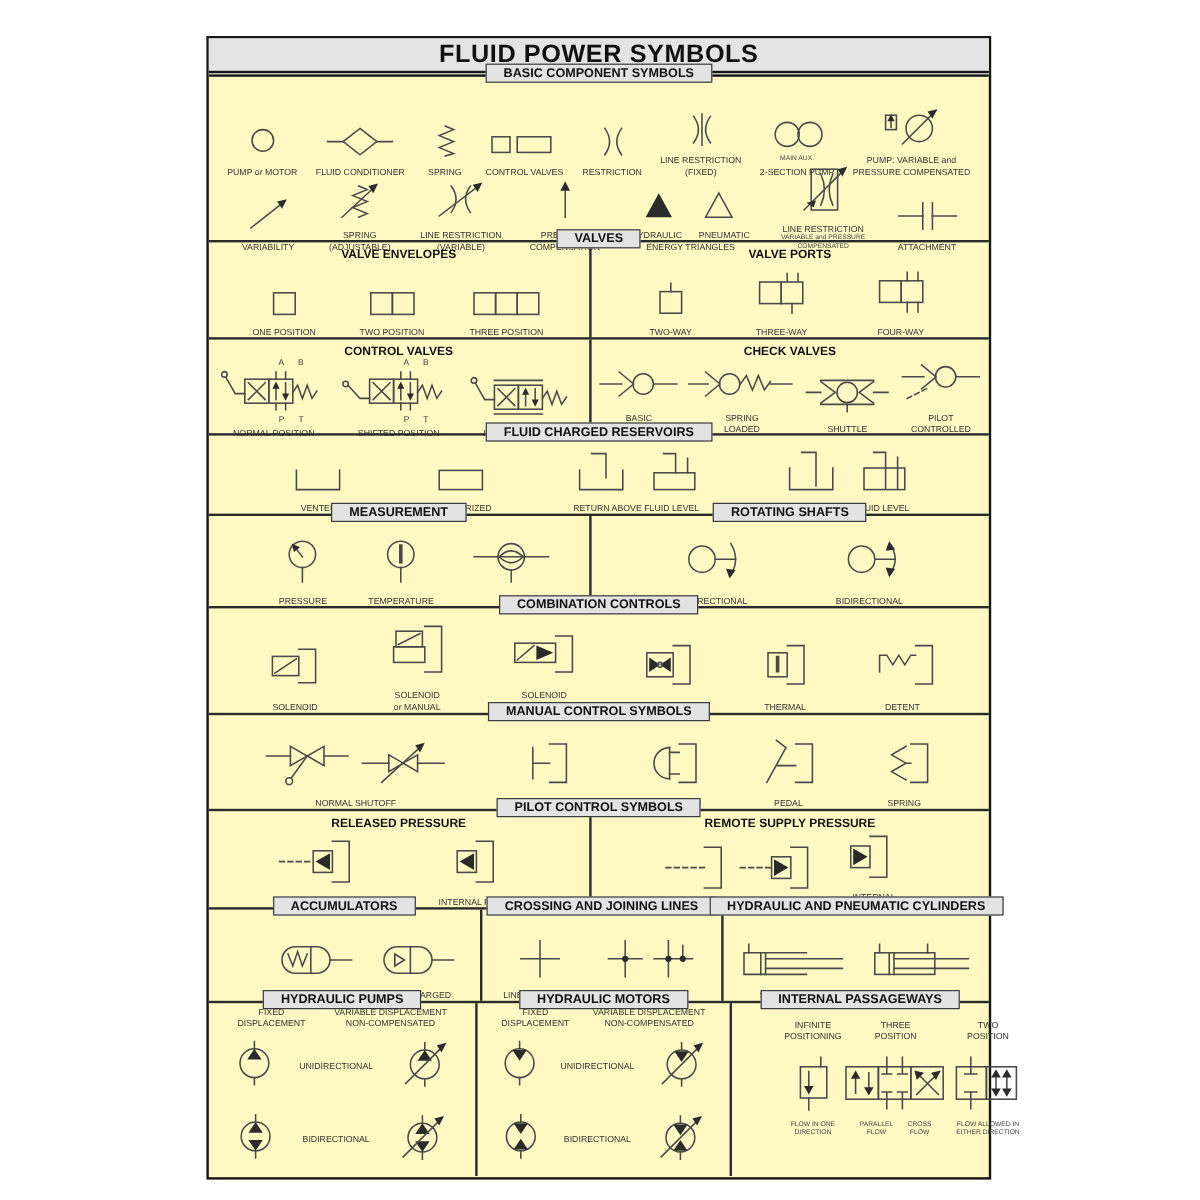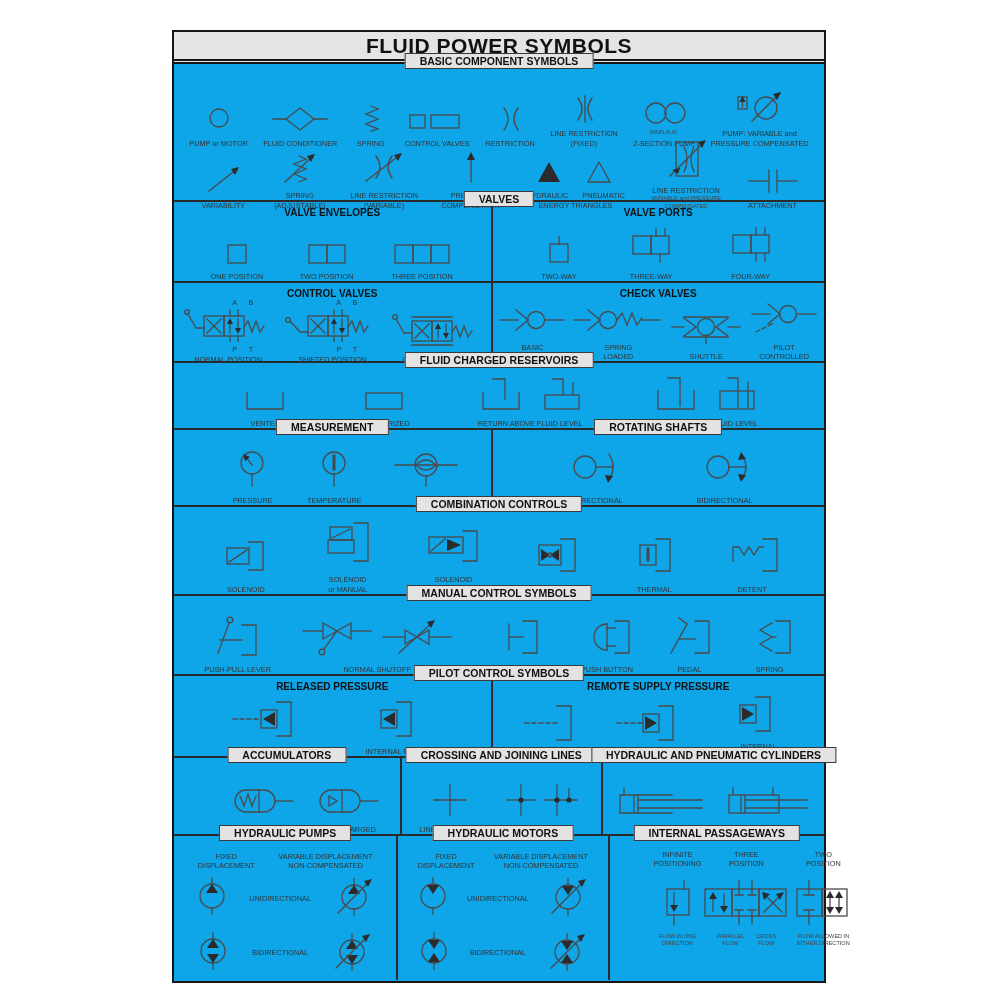--- a/index.html
+++ b/index.html
@@ -1,17 +1,17 @@
 <!DOCTYPE html>
 <html><head>
 <meta charset="utf-8">
 <style>
   html,body{margin:0;padding:0;background:#fff;}
   body{width:1000px;height:1000px;position:relative;font-family:"Liberation Sans",sans-serif;color:#2b2b2b;}
-  .sheet{position:absolute;left:172px;top:30px;width:654px;height:953px;border:2.5px solid #161616;box-sizing:border-box;background:#0ea5e9;}
+  .sheet{position:absolute;left:172px;top:30px;width:654px;height:953px;border:2.5px solid #161616;box-sizing:border-box;background:#fef9c3;}
   .titlebar{height:32px;background:#e4e4e4;border-bottom:5px double #161616;box-sizing:border-box;display:flex;align-items:center;justify-content:center;font-size:21px;font-weight:bold;letter-spacing:.5px;color:#111;}
   .sec{position:relative;border-top:2px solid #2a2a2a;box-sizing:border-box;}
   .sec.first{border-top:none;}
   .tab{position:absolute;top:-11px;left:50%;transform:translateX(-50%);background:#e3e3e3;border:1.8px solid #3a3a3a;padding:1px 14px;font-size:10.5px;font-weight:bold;white-space:nowrap;z-index:3;color:#111;}
   .cells{display:flex;justify-content:space-evenly;align-items:flex-end;}
   .cell{display:flex;flex-direction:column;align-items:center;justify-content:flex-end;}
   .lbl{font-size:7.3px;text-align:center;white-space:pre-line;line-height:1.3;color:#333;margin-top:2px;}
   .tiny{font-size:5.6px;color:#444;margin-top:0;}
   .subtitle{font-size:10px;font-weight:bold;text-align:center;margin-top:5px;color:#111;}
   .split{display:flex;}
@@ -21,21 +21,21 @@
   .cols{display:flex;}
   .col{position:relative;box-sizing:border-box;display:flex;flex-direction:column;}
   .col.b{border-right:2px solid #2a2a2a;}
   .sym{display:block;}
   .sym svg *{stroke:#4a4a4a;stroke-width:1.3;fill:none;stroke-linecap:square;stroke-linejoin:miter;}
   .sym svg .f{fill:#2b2b2b;stroke:none;}
   .sym svg .d{stroke-dasharray:4 3;}
   .sym svg .th{stroke-width:3;}
   .pt{font-size:7px;letter-spacing:5px;color:#333;margin-left:34px;line-height:1;}
   .duo{display:flex;align-items:flex-end;gap:14px;}
-  .pcolhead{display:flex;justify-content:space-evenly;margin-top:14px;}
+  .pcolhead{display:flex;justify-content:space-evenly;margin-top:1px;}
   .pcolhead .lbl{font-size:7.3px;}
   .prow{display:flex;align-items:center;justify-content:space-evenly;flex:1;}
   .plabel{font-size:7.3px;color:#333;}
   .passrow{display:flex;justify-content:space-evenly;flex:1;margin-top:12px;}
   .passcol{display:flex;flex-direction:column;align-items:center;}
   .subduo{display:flex;gap:12px;}
 </style>
 </head>
 <body>
 
@@ -515,30 +515,20 @@
             </svg></span>
         <div class="lbl">DETENT</div>
       </div>
     </div>
   </div>
 
   <div class="sec" style="height:80px;">
     <div class="tab">MANUAL CONTROL SYMBOLS</div>
     <div class="cells" style="height:100%;padding-top:12px;box-sizing:border-box;">
       <div class="cell">
-        <span class="sym"><svg width="56" height="46">
-              <circle cx="20" cy="7" r="2.8"></circle>
-              <path d="M19 10 L8 40"></path>
-              <path d="M10 27 H24"></path>
-              <path d="M24 27 H32"></path>
-              <path d="M32 12 H46 M46 12 V42 M32 42 H46"></path>
-            </svg></span>
-        <div class="lbl">PUSH-PULL LEVER</div>
-      </div>
-      <div class="cell">
         <div class="duo" style="gap:8px;">
           <span class="sym"><svg width="72" height="46">
                 <path d="M2 18 H22"></path>
                 <polygon points="22,10 36,18 22,26"></polygon>
                 <polygon points="50,10 36,18 50,26"></polygon>
                 <path d="M50 18 H70"></path>
                 <path d="M36 18 L23 36"></path>
                 <circle cx="21" cy="39" r="2.8"></circle>
               </svg></span>
           <span class="sym"><svg width="72" height="46">
@@ -606,21 +596,21 @@
         <div class="cell">
           <span class="sym"><svg width="58" height="44">
                 <rect x="10" y="13" width="16" height="18"></rect>
                 <polygon class="f" points="24,15 12,22 24,29"></polygon>
                 <path d="M26 5 H40 M40 5 V39 M26 39 H40"></path>
               </svg></span>
           <div class="lbl">INTERNAL RETURN</div>
         </div>
       </div>
     </div>
-    <div class="half" style="width:51%;">
+    <div class="half" style="width:51%;align-items:center;">
       <div class="subtitle">REMOTE SUPPLY PRESSURE</div>
       <div class="cells">
         <div class="cell">
           <span class="sym"><svg width="62" height="44">
                 <path class="d" d="M2 22 H34"></path>
                 <path d="M34 5 H48 M48 5 V39 M34 39 H48"></path>
               </svg></span>
           <div class="lbl">SIMPLIFIED</div>
         </div>
         <div class="cell">

